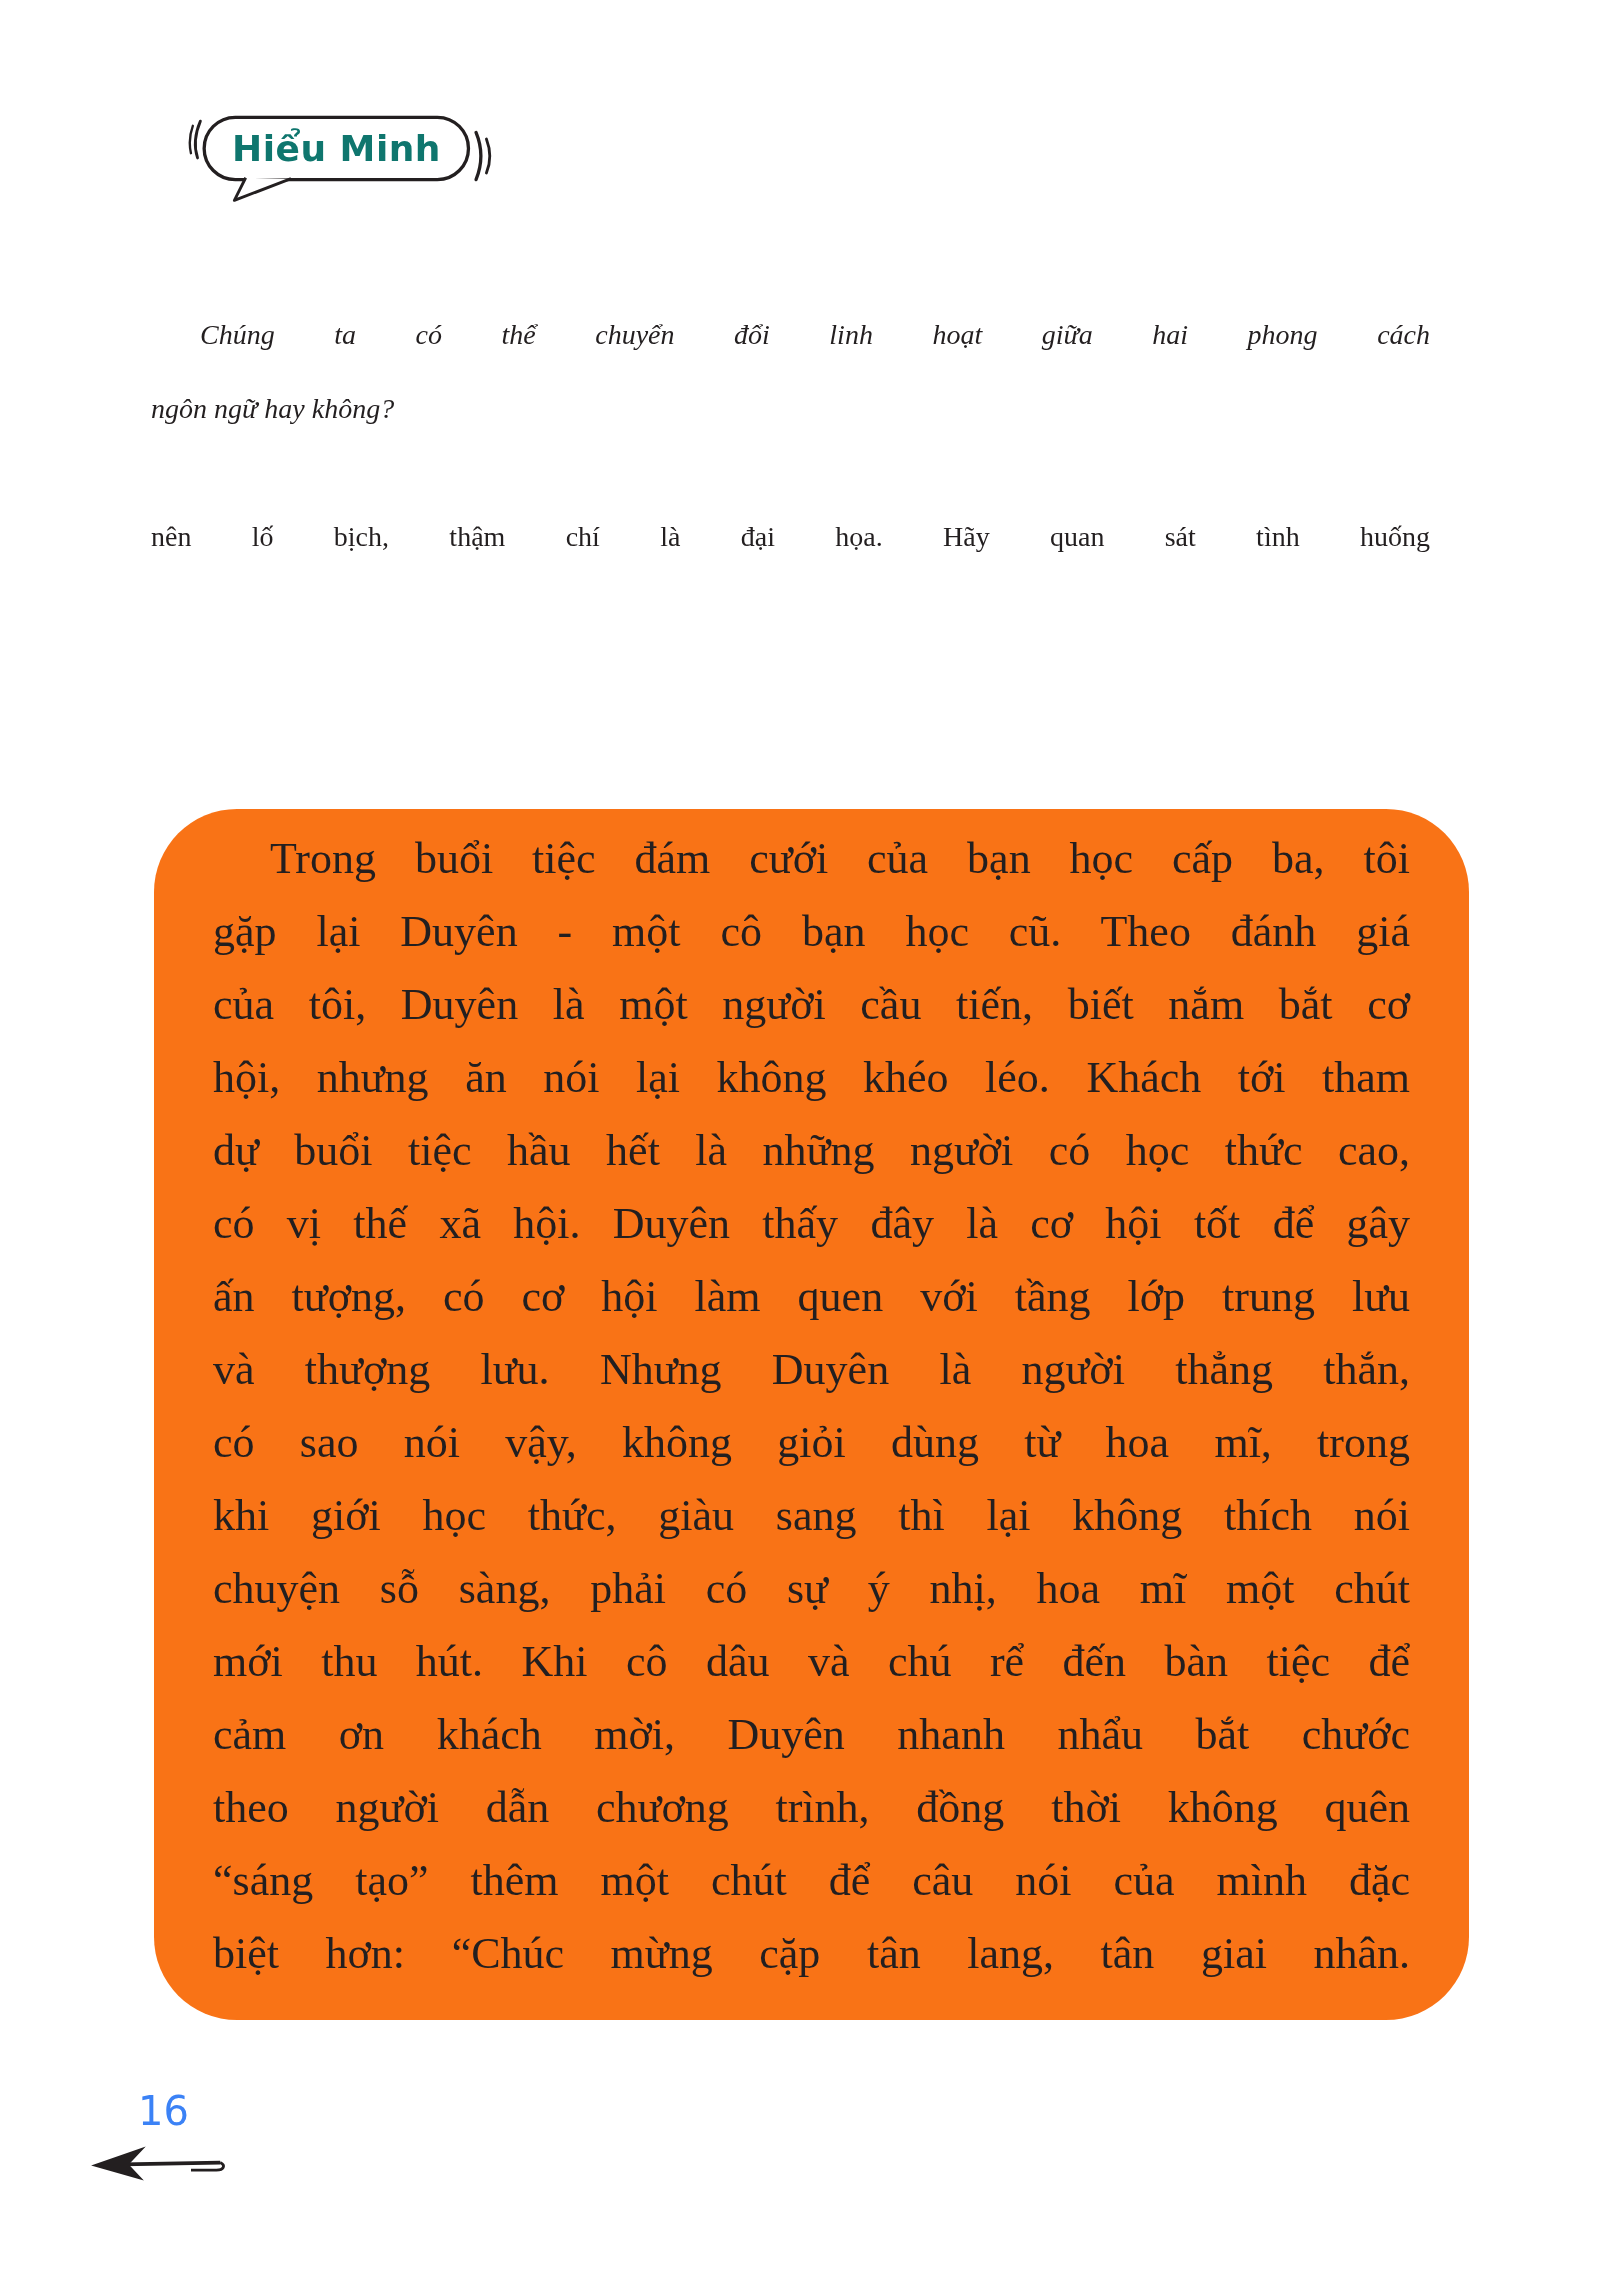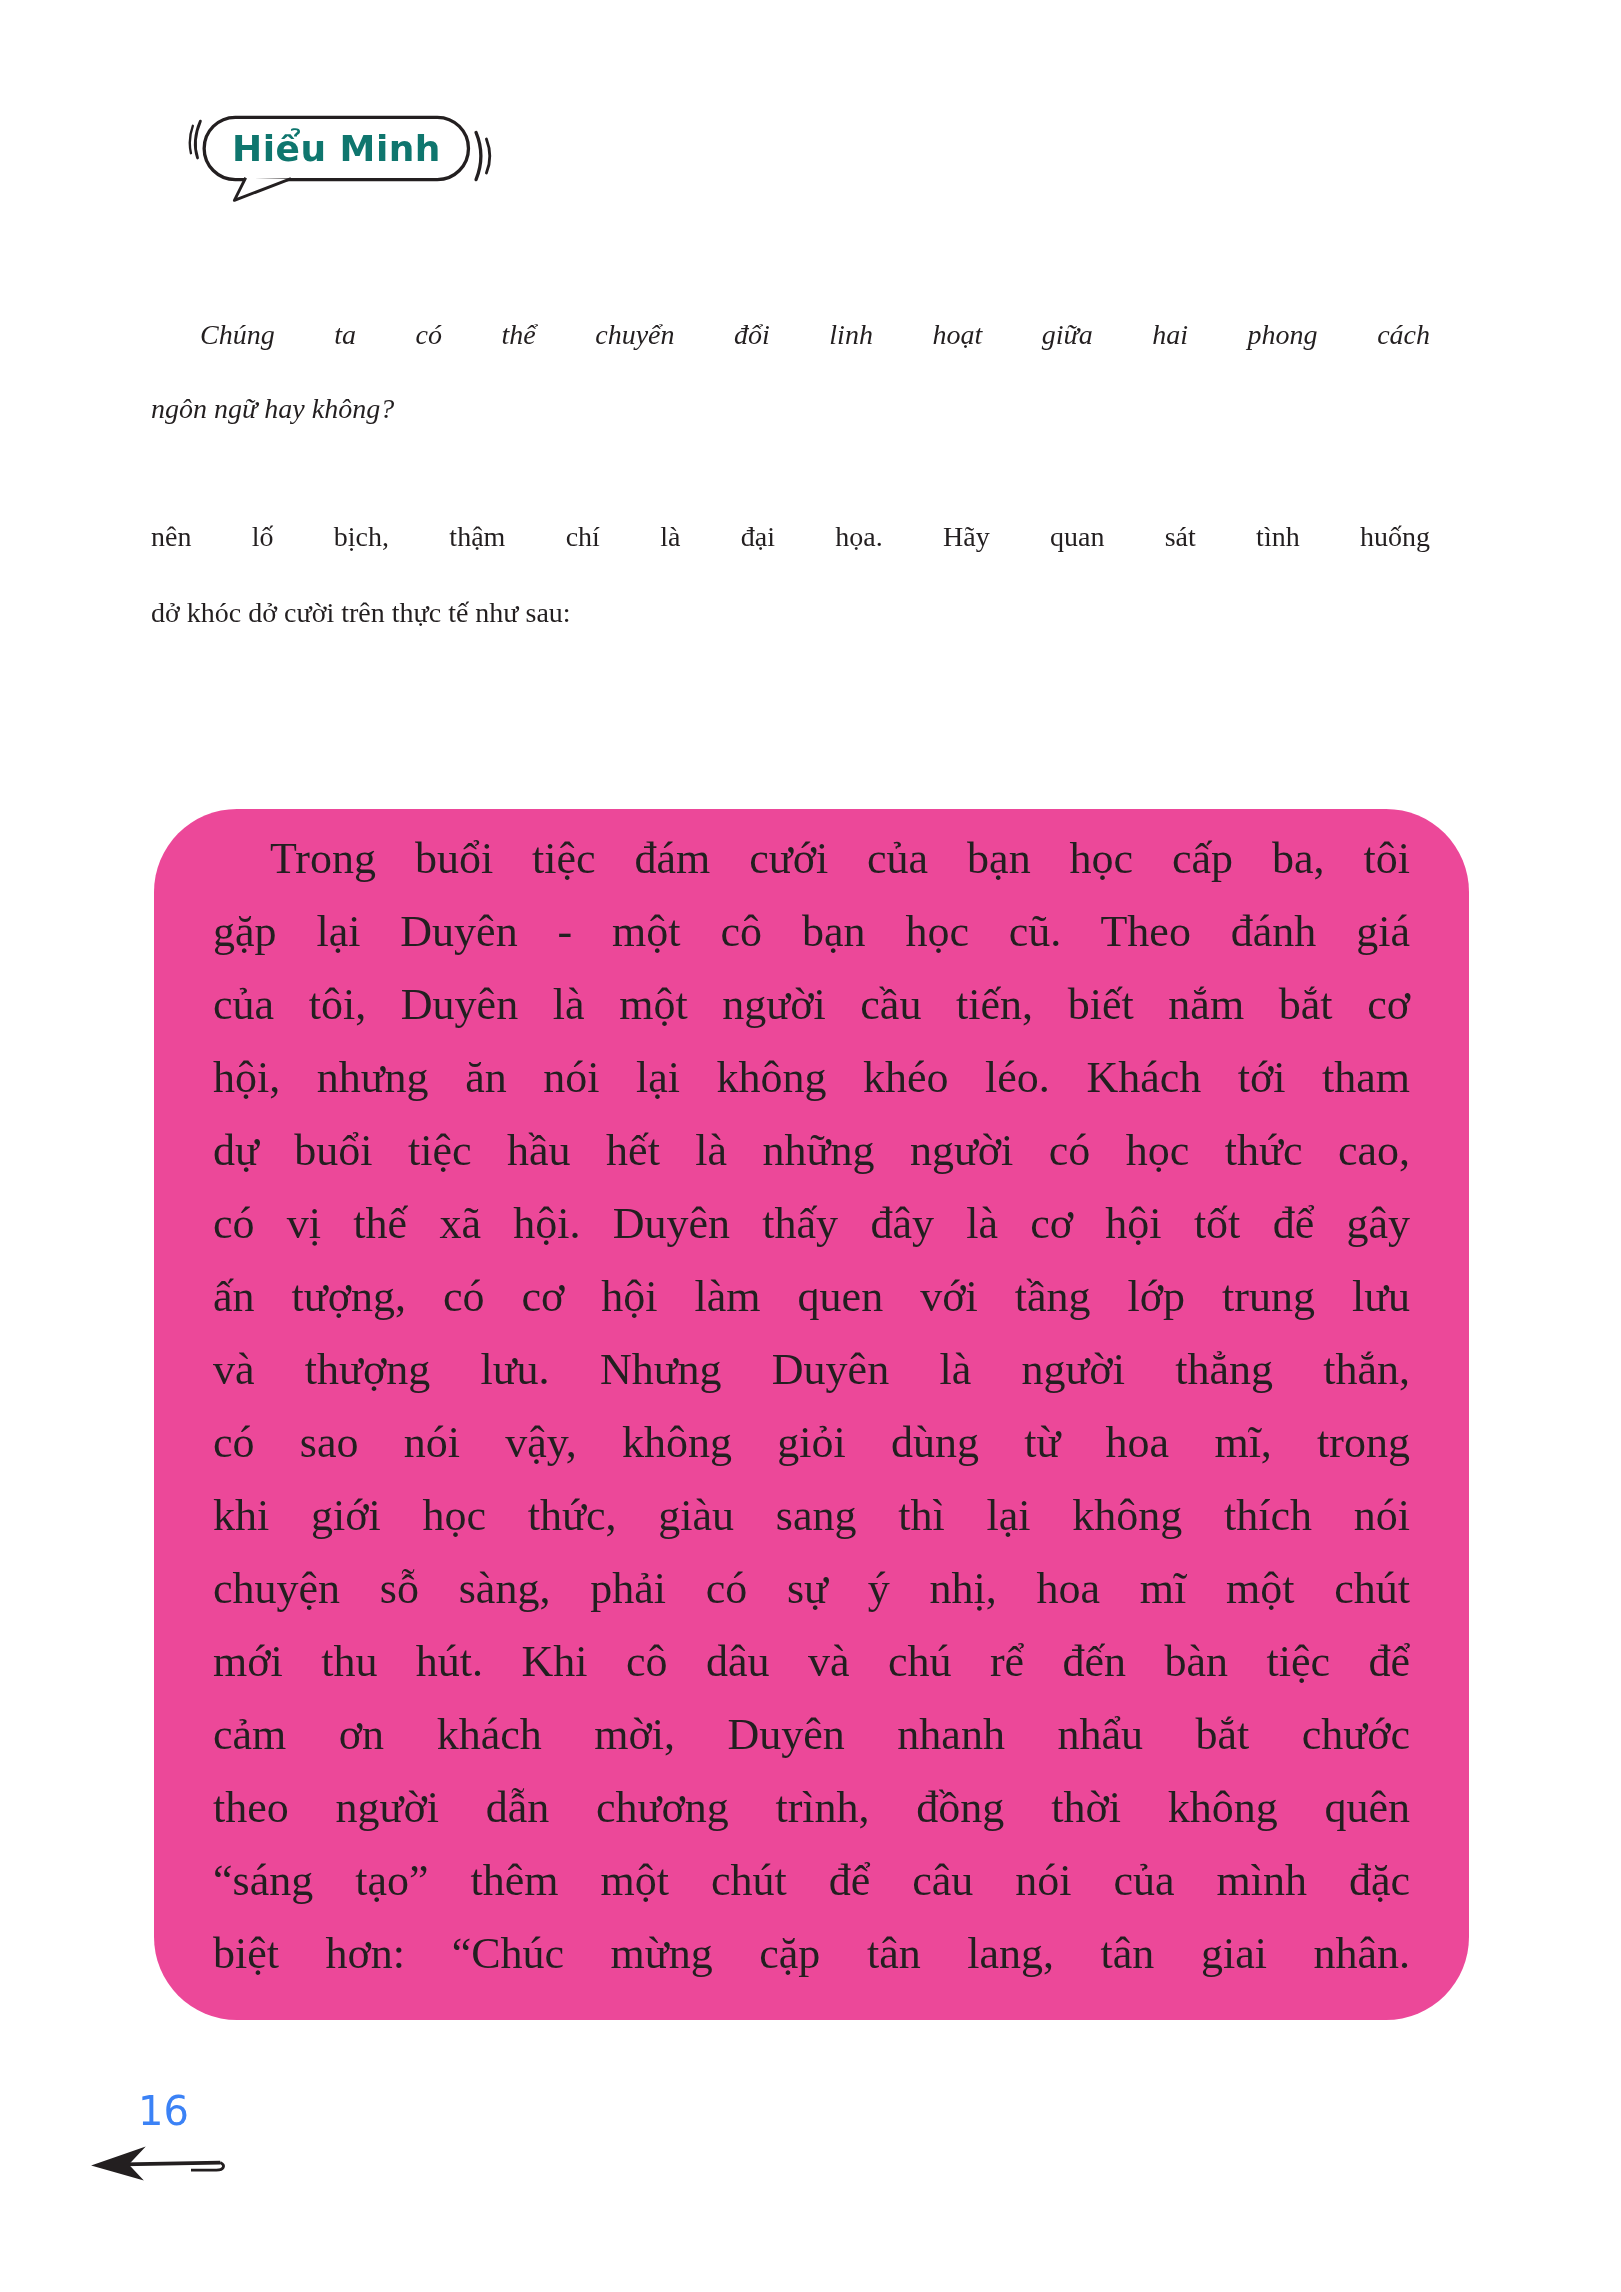--- a/index.html
+++ b/index.html
@@ -53,21 +53,21 @@
     line-height: 74px;
   }
 
   .intro { top: 499px; }
 
   
   .story-box {
     position: absolute;
     left: 154px; top: 809px;
     width: 1315px; height: 1211px;
-    background: #ec4899;
+    background: #f97316;
     border-radius: 83px;
     box-sizing: border-box;
     padding: 13.2px 59px 24px 59px;
   }
   .story-text {
     position: relative;
     left: 0; top: 0;
     width: 100%;
     font-size: 44px;
     line-height: 73px;
@@ -112,21 +112,20 @@
   <div class="bubble-label">Hiểu Minh</div>
 </div>
 
 <div class="para question">
     <div class="line first">Chúng ta có thể chuyển đổi linh hoạt giữa hai phong cách</div>
     <div class="line last">ngôn ngữ hay không?</div>
   </div>
 
 <div class="para intro">
     <div class="line">nên lố bịch, thậm chí là đại họa. Hãy quan sát tình huống</div>
-    <div class="line last">dở khóc dở cười trên thực tế như sau:</div>
   </div>
 
 <div class="story-box">
   <div class="story-text para justify-all">
       <div class="line first">Trong buổi tiệc đám cưới của bạn học cấp ba, tôi</div>
       <div class="line">gặp lại Duyên - một cô bạn học cũ. Theo đánh giá</div>
       <div class="line">của tôi, Duyên là một người cầu tiến, biết nắm bắt cơ</div>
       <div class="line">hội, nhưng ăn nói lại không khéo léo. Khách tới tham</div>
       <div class="line">dự buổi tiệc hầu hết là những người có học thức cao,</div>
       <div class="line">có vị thế xã hội. Duyên thấy đây là cơ hội tốt để gây</div>

